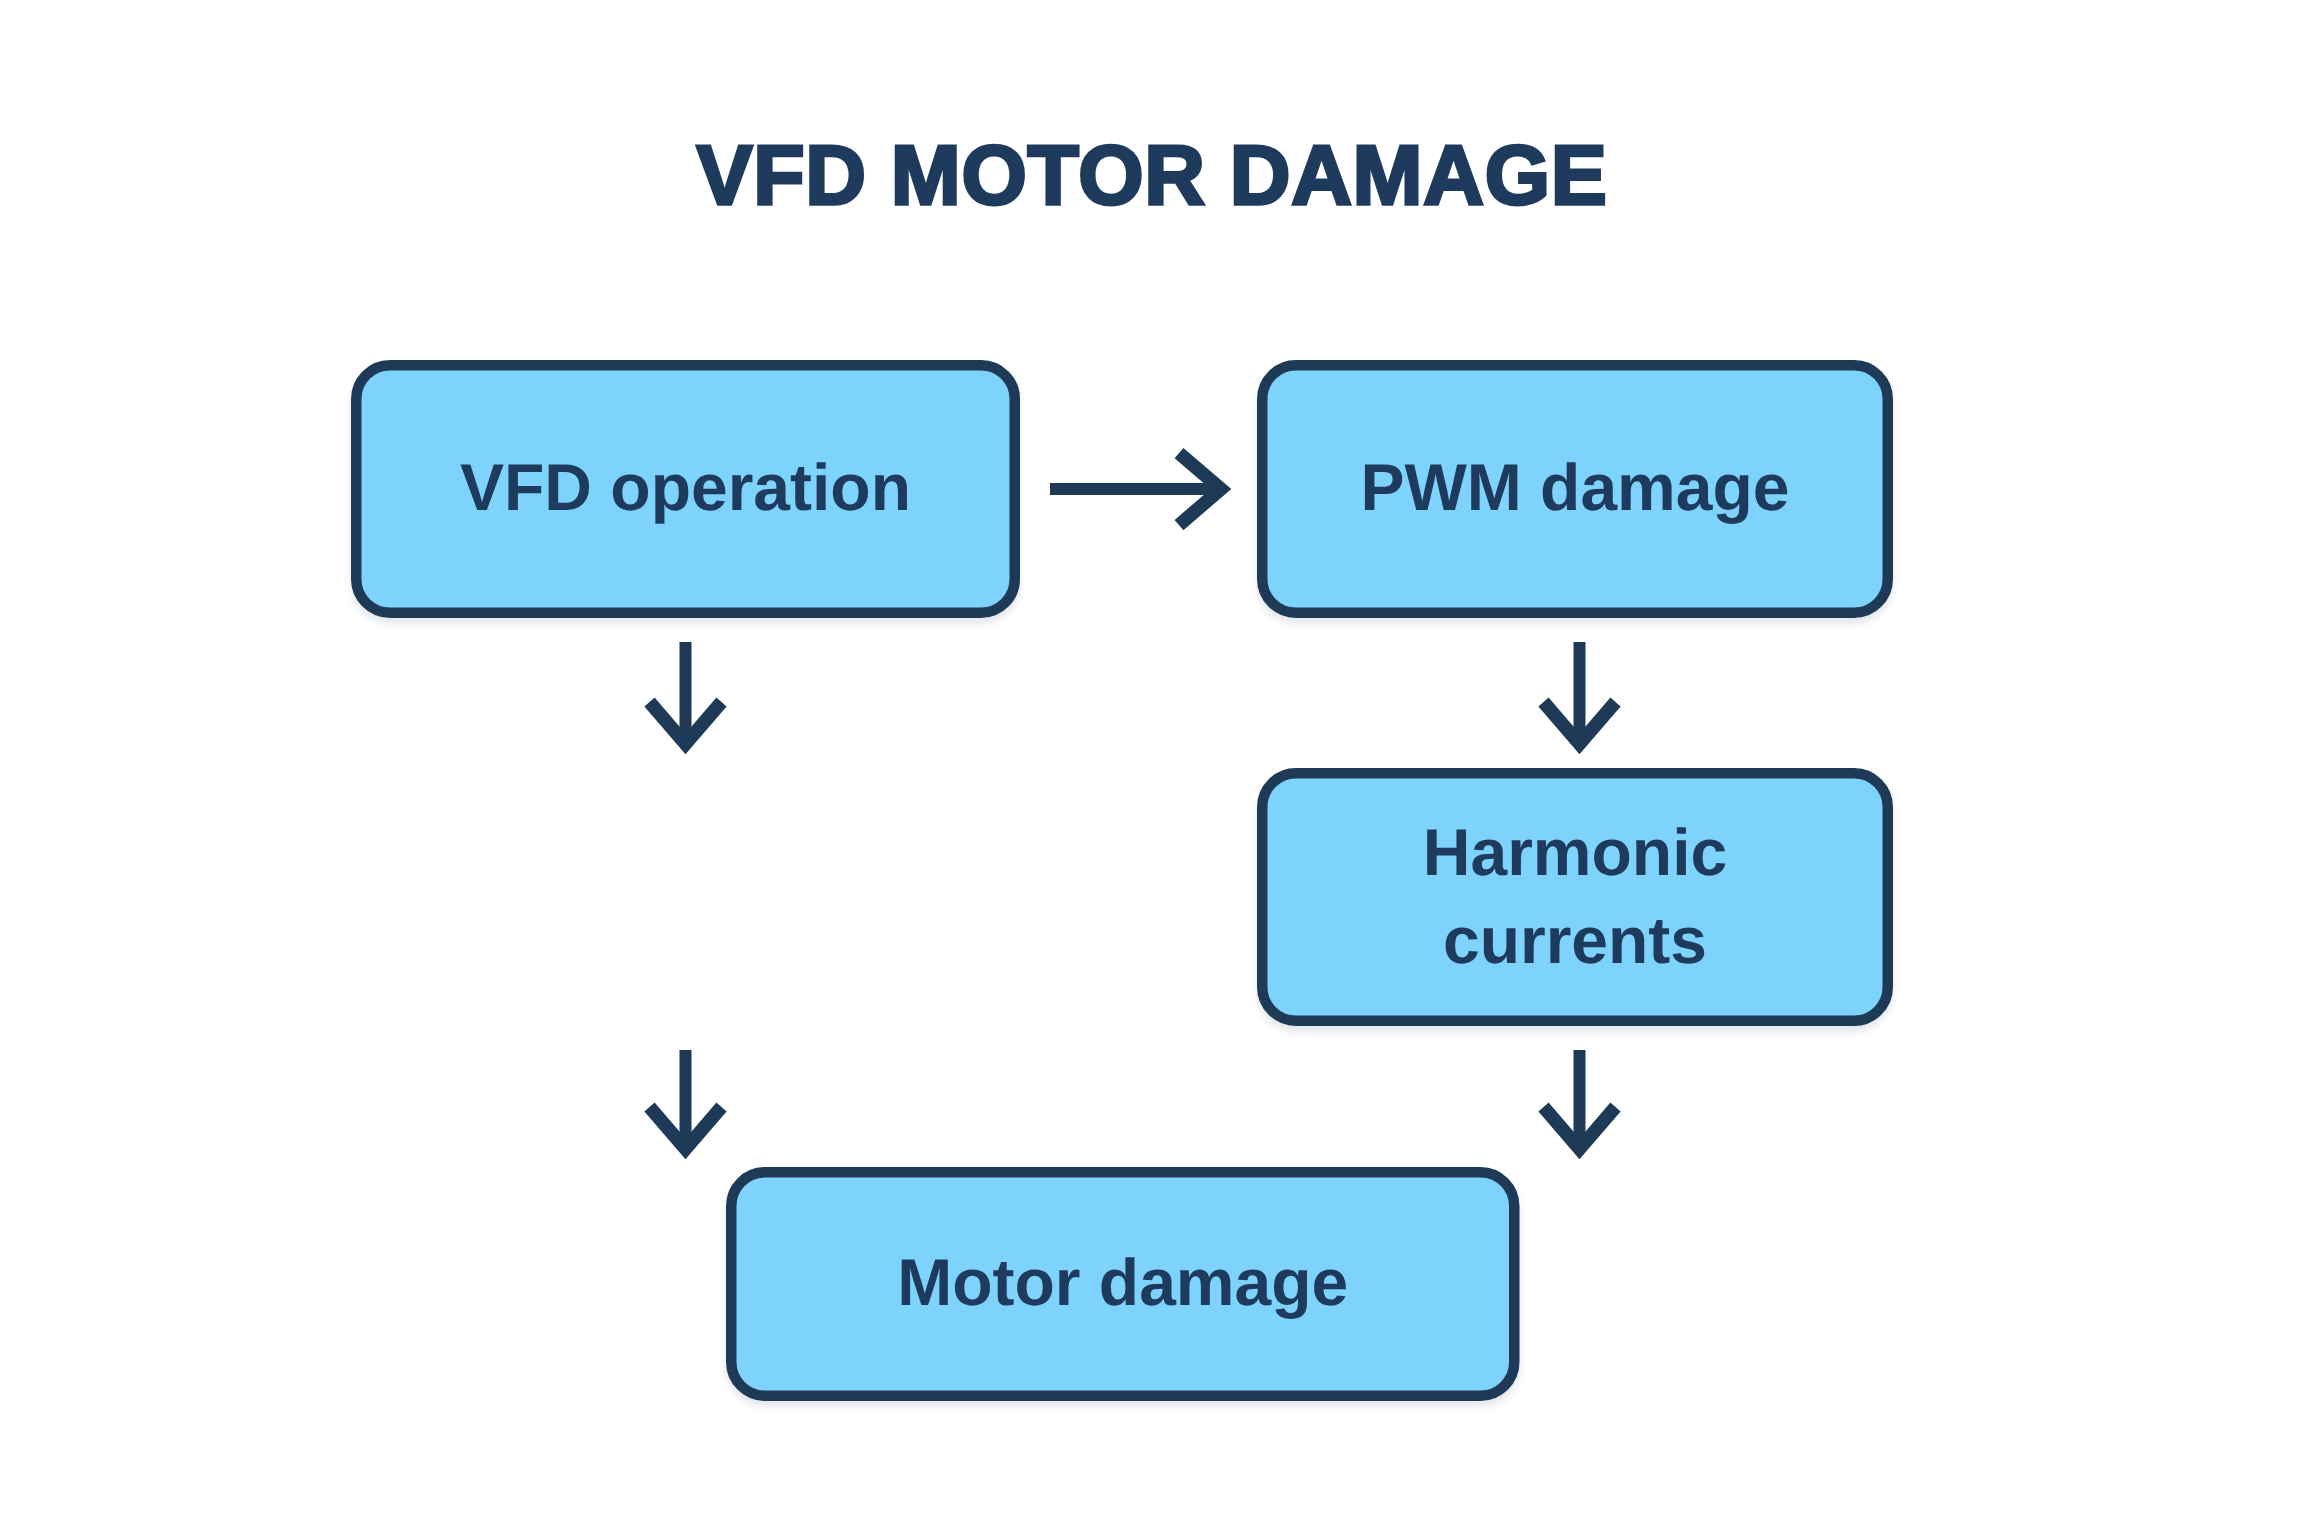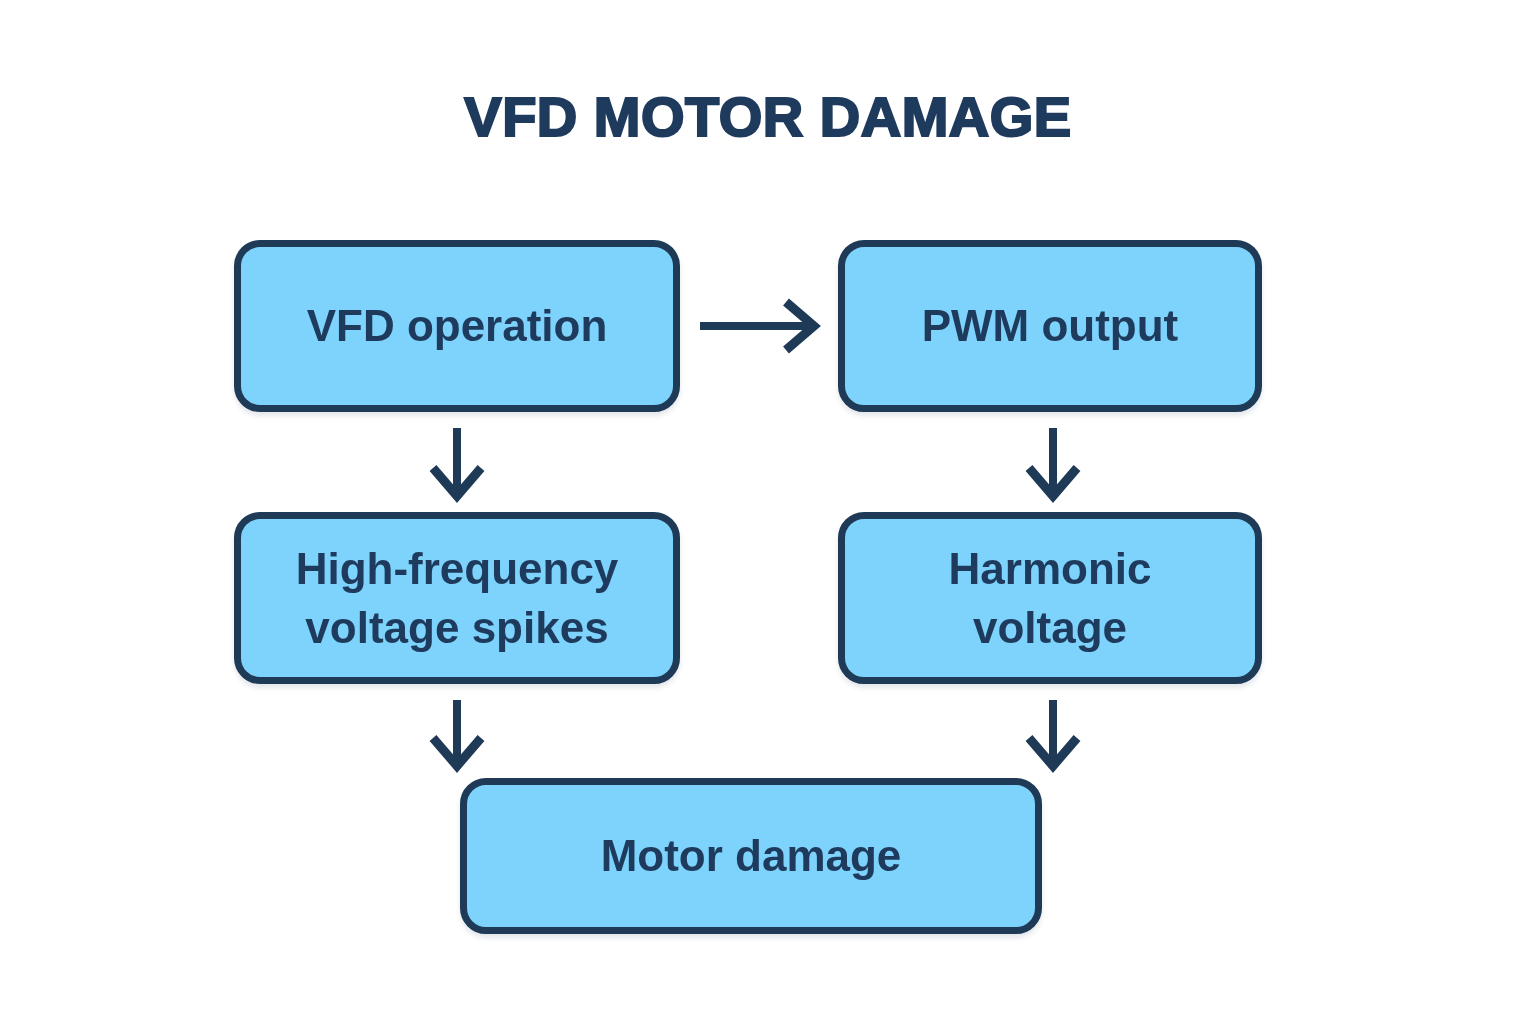--- a/index.html
+++ b/index.html
@@ -41,21 +41,21 @@
     font-size: 44px;
     font-weight: 700;
     line-height: 1.35;
     padding: 0 24px;
     box-shadow: 0 4px 5px rgba(30, 58, 92, 0.12);
   }
   .node-vfd-operation      { left: 234px; top: 240px; width: 446px; height: 172px; }
   .node-pwm-output         { left: 838px; top: 240px; width: 424px; height: 172px; }
   .node-hf-voltage-spikes  { left: 234px; top: 512px; width: 446px; height: 172px; }
   .node-harmonic-currents  { left: 838px; top: 512px; width: 424px; height: 172px; }
-  .node-motor-damage       { left: 460px; top: 778px; width: 582px; height: 156px; }
+  .node-motor-damage       { left: 484px; top: 778px; width: 529px; height: 156px; }
   .edges-layer {
     position: absolute;
     left: 0;
     top: 0;
     width: 1536px;
     height: 1024px;
     pointer-events: none;
   }
   .edges-layer line, .edges-layer polyline {
     stroke: #1e3a57;
@@ -95,28 +95,25 @@
       <line x1="1053" y1="700" x2="1053" y2="762" stroke-width="8"></line>
       <polyline points="1029,738 1053,766 1077,738" stroke-width="9"></polyline>
     </g>
   </svg>
 
   <div class="node node-vfd-operation">
     <span>VFD operation</span>
   </div>
 
   <div class="node node-pwm-output">
-    <span>PWM output</span>
+    <span>PWM damage</span>
   </div>
 
-  <div class="node node-hf-voltage-spikes">
-    <span>High-frequency voltage spikes</span>
-  </div>
 
   <div class="node node-harmonic-currents">
-    <span>Harmonic voltage</span>
+    <span>Harmonic currents</span>
   </div>
 
   <div class="node node-motor-damage">
     <span>Motor damage</span>
   </div>
 
 </div>
 
 </body></html>

